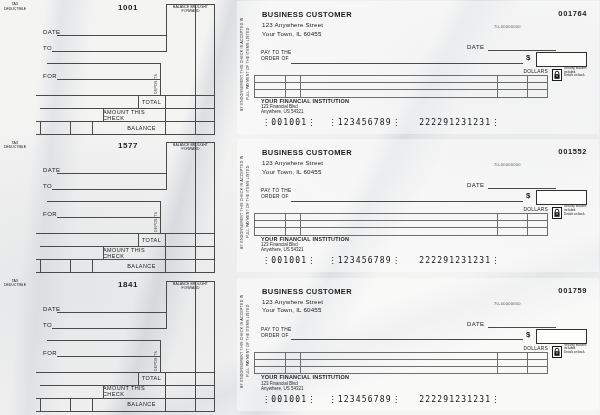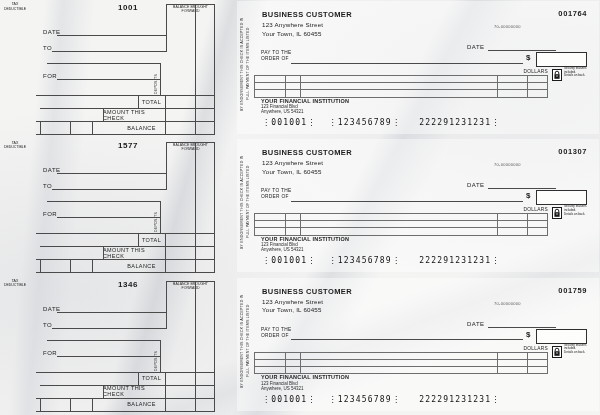--- a/index.html
+++ b/index.html
@@ -198,21 +198,21 @@
 
     <div class="vert endorse">
       <div>BY ENDORSEMENT THIS CHECK IS ACCEPTED IN</div>
       <div>FULL PAYMENT OF THE ITEMS LISTED</div>
     </div>
 
     <div class="txt payer-name">BUSINESS CUSTOMER</div>
     <div class="txt addr" style="left:262px; top:21px;">123 Anywhere Street</div>
     <div class="txt addr" style="left:262px; top:29.5px;">Your Town, IL 60455</div>
 
-    <div class="txt check-number">001307</div>
+    <div class="txt check-number">001552</div>
     <div class="txt fraction">70-00000000</div>
 
     <div class="txt stub-label" style="left:467px; top:44px;">DATE</div>
     <div class="hl" style="left:488px; top:50px; width:68px;"></div>
 
     <div class="txt paylabel" style="left:261px; top:50px;">PAY TO THE</div>
     <div class="txt paylabel" style="left:261px; top:56px;">ORDER OF</div>
     <div class="hl" style="left:291px; top:62.5px; width:232px;"></div>
 
     <div class="txt dollar-sign">$</div>
@@ -246,21 +246,21 @@
 
     <div class="txt bank-name">YOUR FINANCIAL INSTITUTION</div>
     <div class="txt bank-addr" style="left:261px; top:104px;">123 Financial Blvd</div>
     <div class="txt bank-addr" style="left:261px; top:109px;">Anywhere, US 54321</div>
 
     <div class="txt micr">⋮001001⋮  ⋮123456789⋮   222291231231⋮</div>
   </div>
 
   <div class="unit">
 
-    <div class="txt stub-number">1346</div>
+    <div class="txt stub-number">1841</div>
     <div class="txt bbf">BALANCE BROUGHT FORWARD</div>
 
     <div class="txt stub-label" style="left:43px; top:29px;">DATE</div>
     <div class="txt stub-label" style="left:43px; top:45px;">TO</div>
     <div class="txt stub-label" style="left:43px; top:73px;">FOR</div>
     <div class="vert deposits">DEPOSITS</div>
 
     <div class="cell" style="left:138px; top:95px; width:27px; height:13px;">TOTAL</div>
     <div class="cell" style="left:103px; top:108px; width:62px; height:13px;">AMOUNT THIS CHECK</div>
     <div class="cell" style="left:118px; top:121px; width:47px; height:13px;">BALANCE</div>

